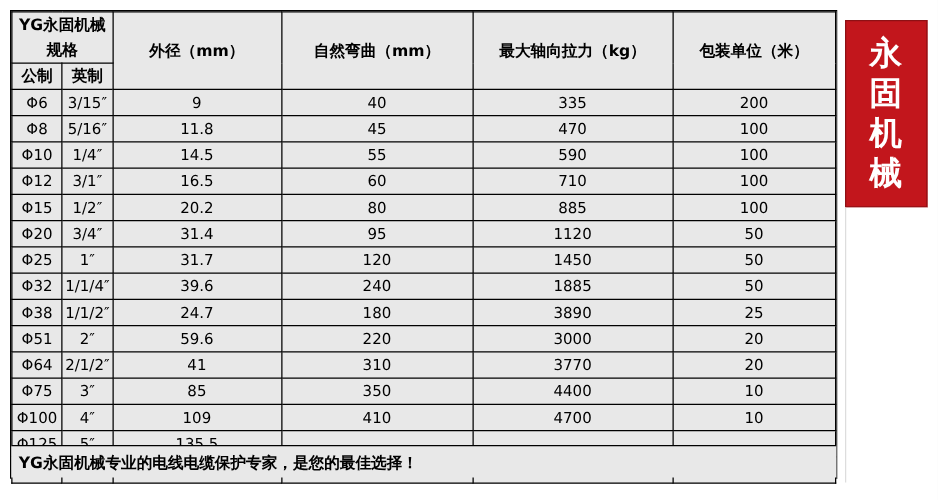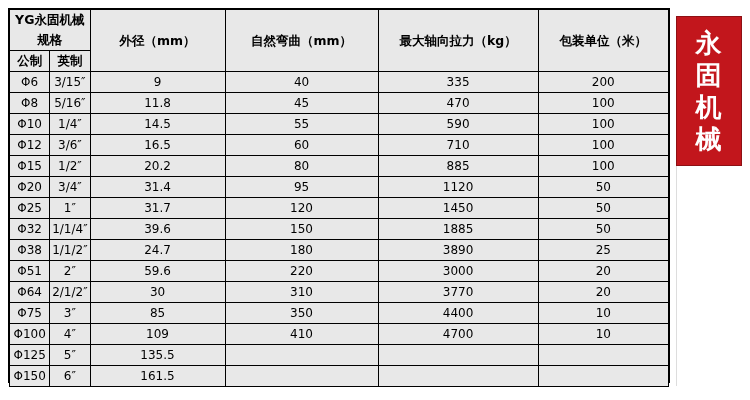--- a/index.html
+++ b/index.html
@@ -169,21 +169,21 @@
           <tr>
             <td class="col-metric">Φ10</td>
             <td class="col-imperial">1/4″</td>
             <td class="col-od">14.5</td>
             <td class="col-bend">55</td>
             <td class="col-pull">590</td>
             <td class="col-pack">100</td>
           </tr>
           <tr>
             <td class="col-metric">Φ12</td>
-            <td class="col-imperial">3/6″</td>
+            <td class="col-imperial">3/1″</td>
             <td class="col-od">16.5</td>
             <td class="col-bend">60</td>
             <td class="col-pull">710</td>
             <td class="col-pack">100</td>
           </tr>
           <tr>
             <td class="col-metric">Φ15</td>
             <td class="col-imperial">1/2″</td>
             <td class="col-od">20.2</td>
             <td class="col-bend">80</td>
@@ -203,21 +203,21 @@
             <td class="col-imperial">1″</td>
             <td class="col-od">31.7</td>
             <td class="col-bend">120</td>
             <td class="col-pull">1450</td>
             <td class="col-pack">50</td>
           </tr>
           <tr>
             <td class="col-metric">Φ32</td>
             <td class="col-imperial">1/1/4″</td>
             <td class="col-od">39.6</td>
-            <td class="col-bend">150</td>
+            <td class="col-bend">240</td>
             <td class="col-pull">1885</td>
             <td class="col-pack">50</td>
           </tr>
           <tr>
             <td class="col-metric">Φ38</td>
             <td class="col-imperial">1/1/2″</td>
             <td class="col-od">24.7</td>
             <td class="col-bend">180</td>
             <td class="col-pull">3890</td>
             <td class="col-pack">25</td>
@@ -226,21 +226,21 @@
             <td class="col-metric">Φ51</td>
             <td class="col-imperial">2″</td>
             <td class="col-od">59.6</td>
             <td class="col-bend">220</td>
             <td class="col-pull">3000</td>
             <td class="col-pack">20</td>
           </tr>
           <tr>
             <td class="col-metric">Φ64</td>
             <td class="col-imperial">2/1/2″</td>
-            <td class="col-od">30</td>
+            <td class="col-od">41</td>
             <td class="col-bend">310</td>
             <td class="col-pull">3770</td>
             <td class="col-pack">20</td>
           </tr>
           <tr>
             <td class="col-metric">Φ75</td>
             <td class="col-imperial">3″</td>
             <td class="col-od">85</td>
             <td class="col-bend">350</td>
             <td class="col-pull">4400</td>
@@ -266,20 +266,21 @@
             <td class="col-metric">Φ150</td>
             <td class="col-imperial">6″</td>
             <td class="col-od">161.5</td>
             <td class="col-bend"></td>
             <td class="col-pull"></td>
             <td class="col-pack"></td>
           </tr>
         </tbody>
     </table>
 
+    <div class="footnote">YG永固机械专业的电线电缆保护专家，是您的最佳选择！</div>
   </div>
 
   <div class="shadow-edge"></div>
 
   <div class="logo-panel">
     <span class="logo-char">永</span>
     <span class="logo-char">固</span>
     <span class="logo-char">机</span>
     <span class="logo-char">械</span>
   </div>

